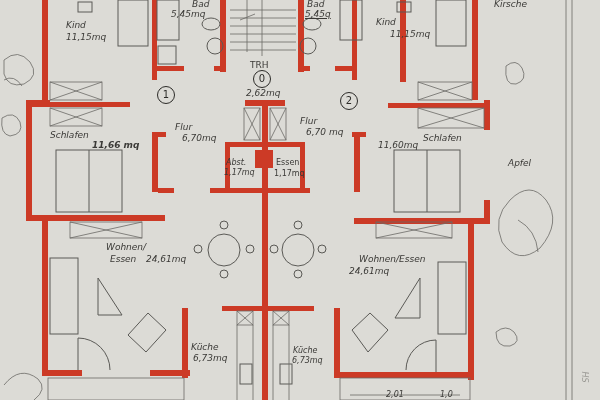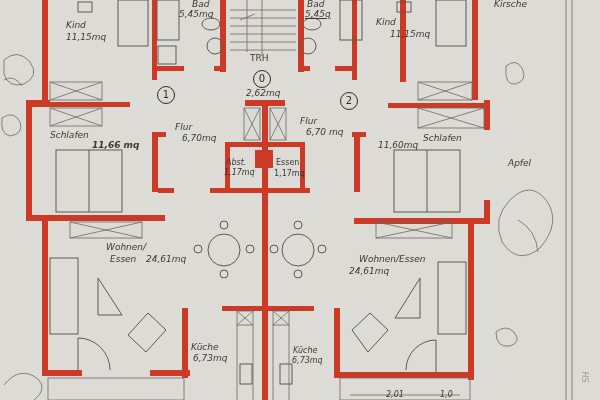--- a/index.html
+++ b/index.html
@@ -182,29 +182,29 @@
     <path d="M4 80 q10 -6 18 6"></path>
     <path d="M2 118 q12 -8 18 4 q4 12 -10 14 q-10 -2 -8 -18z"></path>
     <path d="M506 66 q10 -8 16 2 q6 12 -6 16 q-12 2 -10 -18z"></path>
     <path d="M510 200 q20 -20 36 0 q16 22 -6 48 q-22 18 -38 -6 q-10 -24 8 -42z"></path>
     <path d="M518 220 q18 10 20 32"></path>
     <path d="M496 332 q10 -8 18 0 q8 10 -4 14 q-14 2 -14 -14z"></path>
     <path d="M4 385 q16 -20 34 -6 q10 10 -4 21"></path>
   </g>
 </svg>
 
-<div class="lbl" style="left:250px;top:53px;font-style:normal;">TRH</div>
+<div class="lbl" style="left:250px;top:60px;font-style:normal;">TRH</div>
 <div class="circ" style="left:253px;top:70px;">0</div>
 <div class="lbl" style="left:246px;top:88px;">2,62mq</div>
 
 <div class="circ" style="left:157px;top:86px;">1</div>
 <div class="lbl" style="left:66px;top:20px;">Kind</div>
 <div class="lbl" style="left:66px;top:32px;">11,15mq</div>
 <div class="lbl" style="left:192px;top:-1px;">Bad</div>
-<div class="lbl" style="left:179px;top:9px;">5,45mq</div>
+<div class="lbl" style="left:171px;top:9px;">5,45mq</div>
 <div class="lbl" style="left:175px;top:122px;">Flur</div>
 <div class="lbl" style="left:170px;top:133px;margin-left:12px;">6,70mq</div>
 <div class="lbl" style="left:50px;top:130px;">Schlafen</div>
 <div class="lbl" style="left:92px;top:140px;font-weight:bold;">11,66 mq</div>
 <div class="lbl lbl-sm" style="left:226px;top:158px;">Abst.</div>
 <div class="lbl lbl-sm" style="left:224px;top:168px;">1,17mq</div>
 <div class="lbl" style="left:106px;top:242px;">Wohnen/</div>
 <div class="lbl" style="left:110px;top:254px;">Essen</div>
 <div class="lbl" style="left:146px;top:254px;">24,61mq</div>
 <div class="lbl" style="left:191px;top:342px;">Küche</div>

